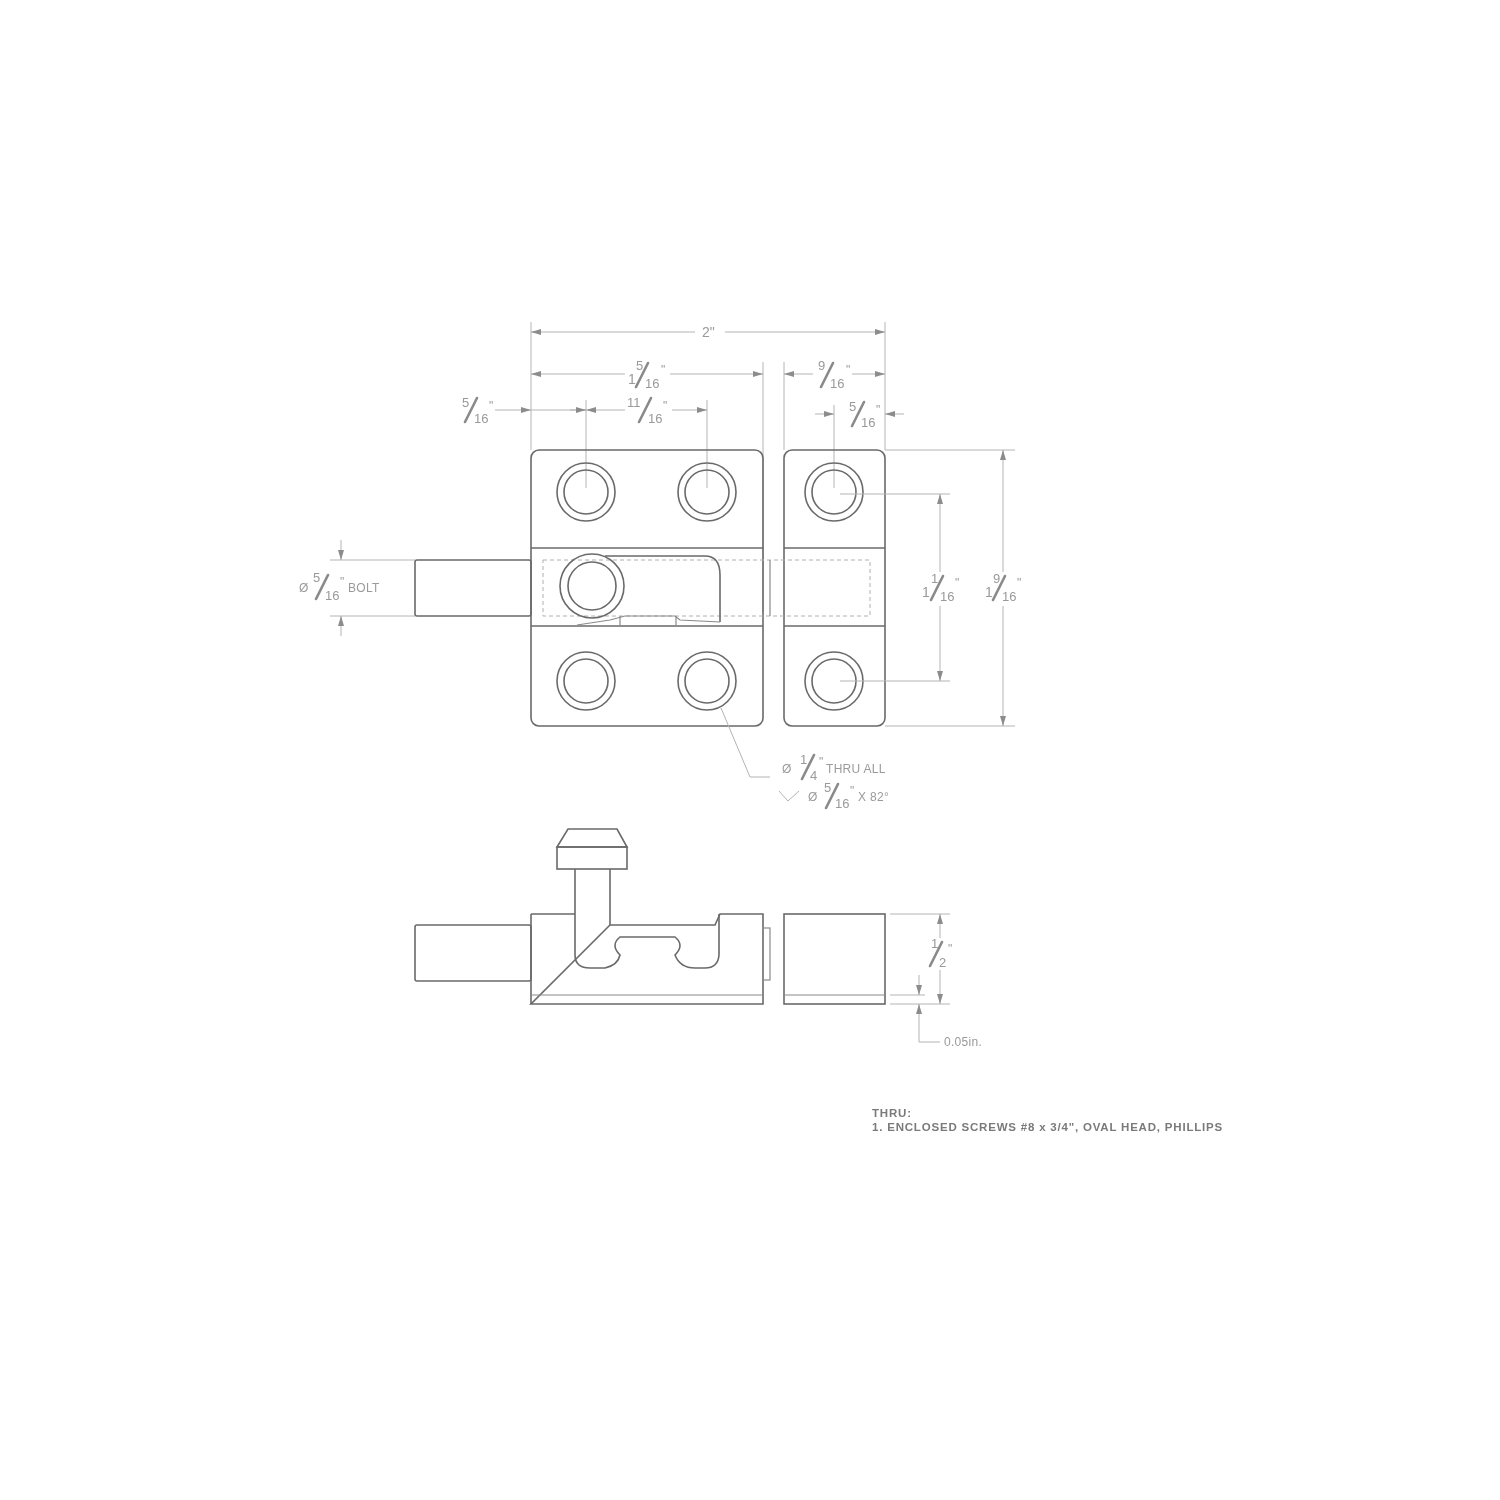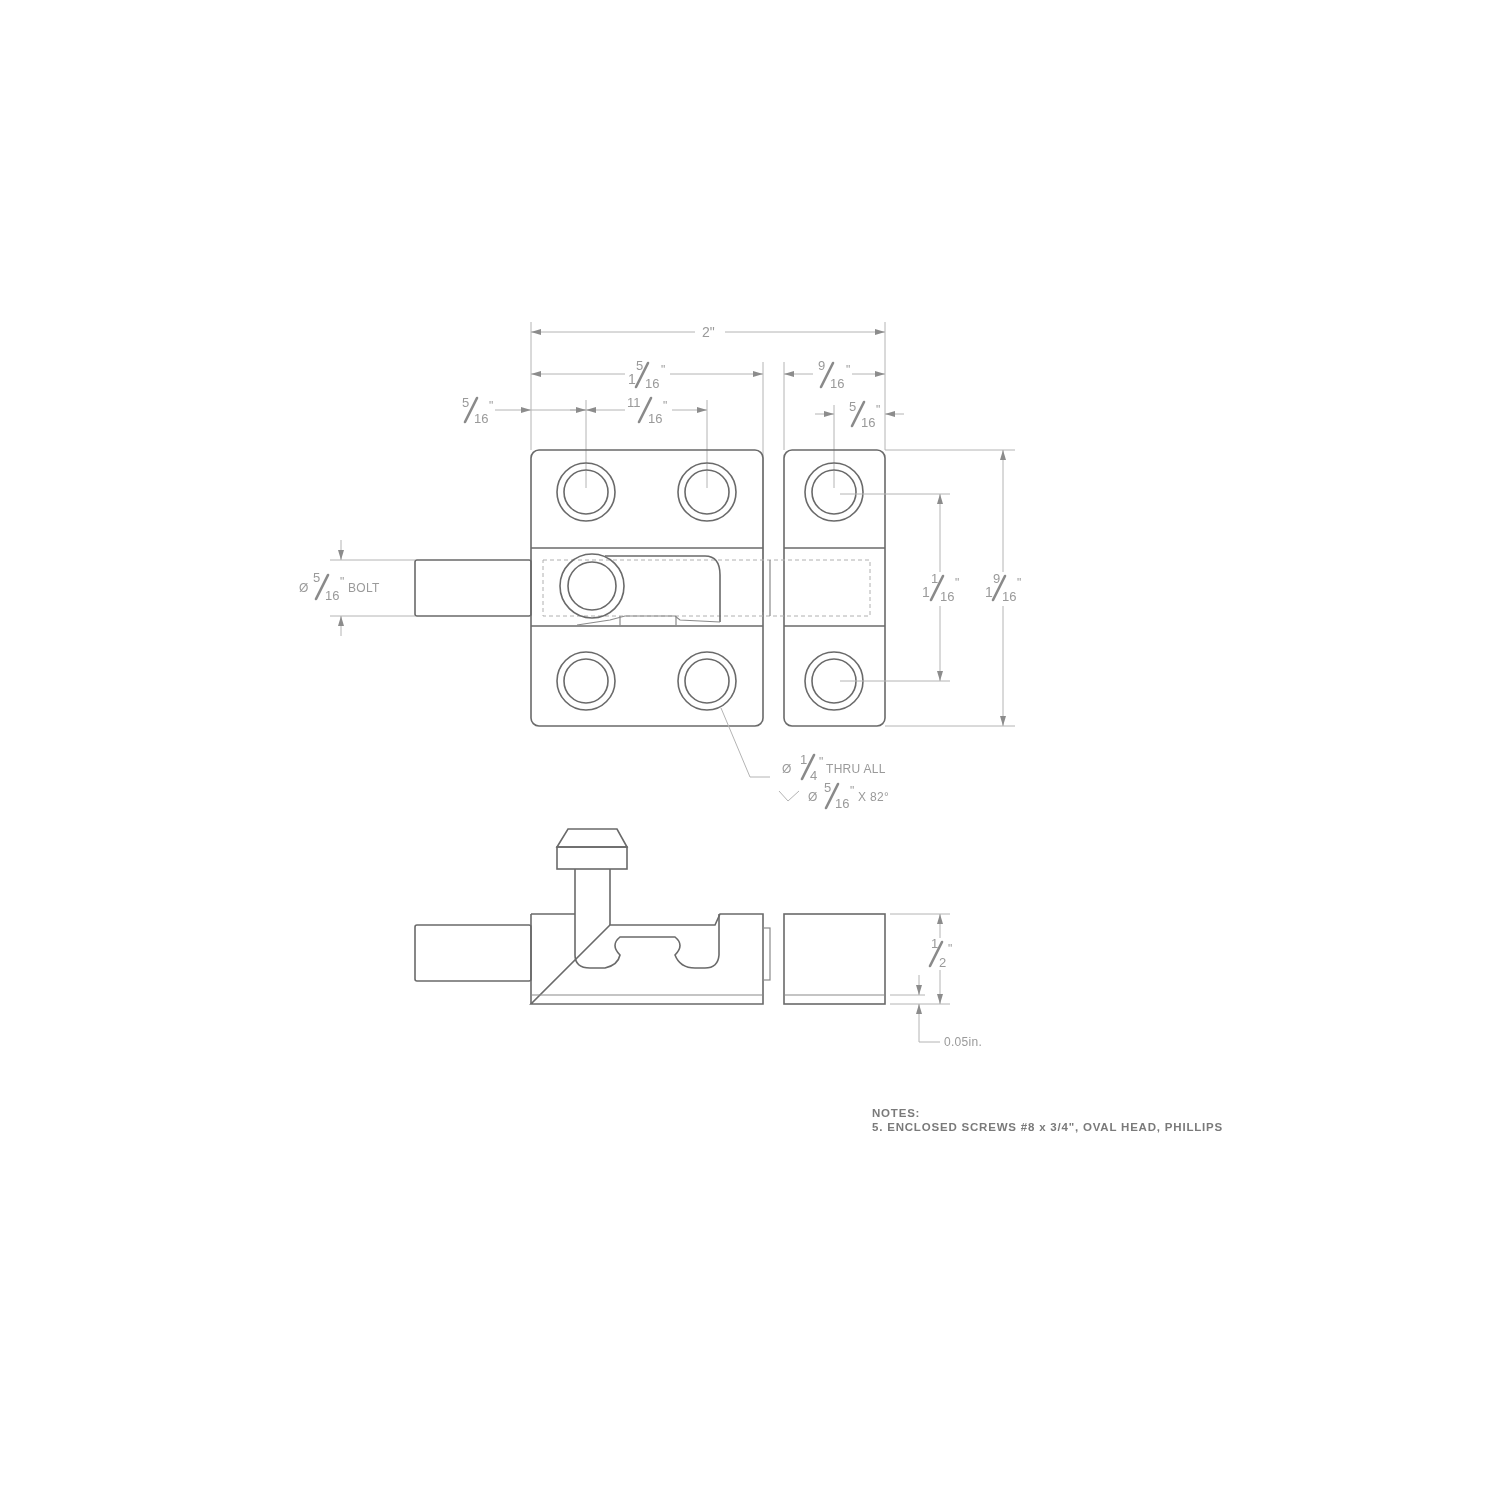--- a/index.html
+++ b/index.html
@@ -226,15 +226,15 @@
     <g>
       <line class="dim" x1="919" y1="975" x2="919" y2="995" marker-end="url(#ar)"></line>
       <polyline class="dim" points="919,1024 919,1004" marker-end="url(#ar)"></polyline>
       <polyline class="dim" points="919,1024 919,1042 940,1042"></polyline>
       <text class="dimtxt label" x="944" y="1046">0.05in.</text>
     </g>
   </g>
 </svg>
 
 <div class="notes">
-  <div>NOTES:</div>
-  <div>5.  ENCLOSED SCREWS #8 x 3/4", OVAL HEAD, PHILLIPS</div>
+  <div>THRU:</div>
+  <div>1.  ENCLOSED SCREWS #8 x 3/4", OVAL HEAD, PHILLIPS</div>
 </div>
 
 </body></html>

